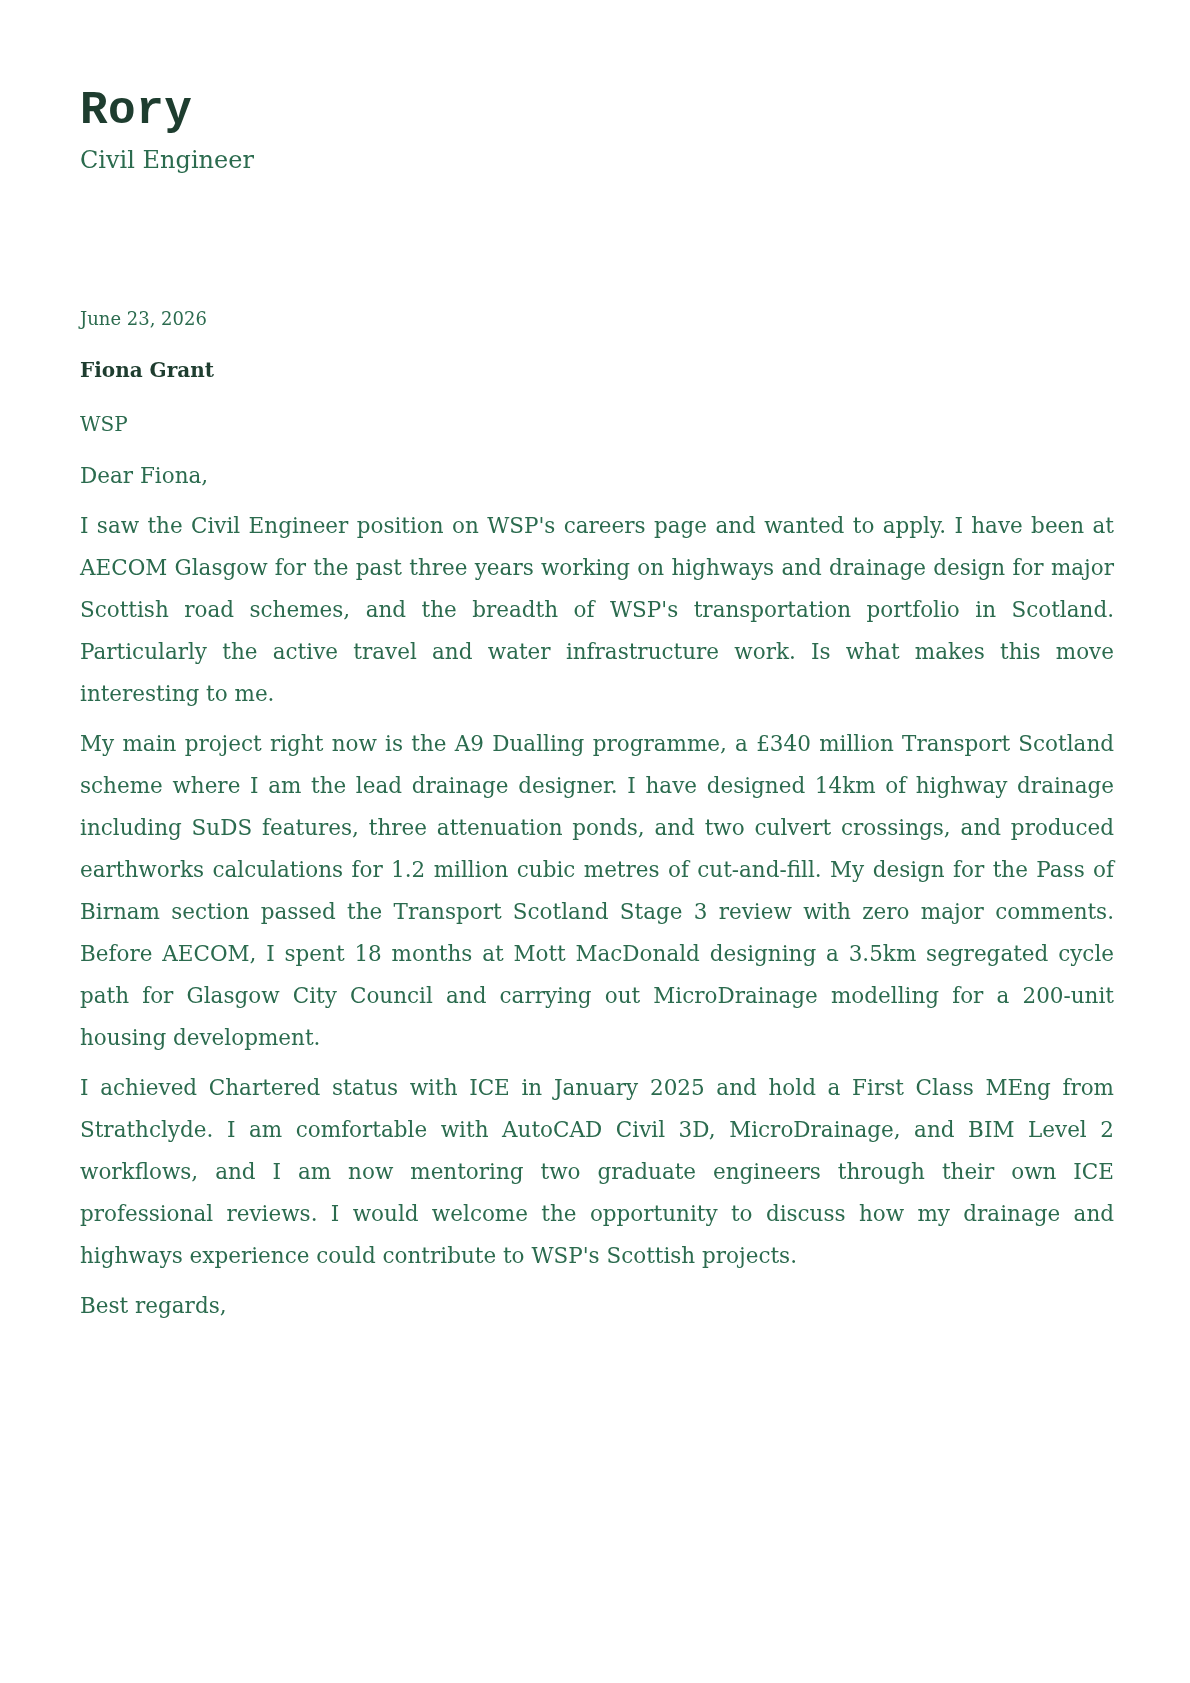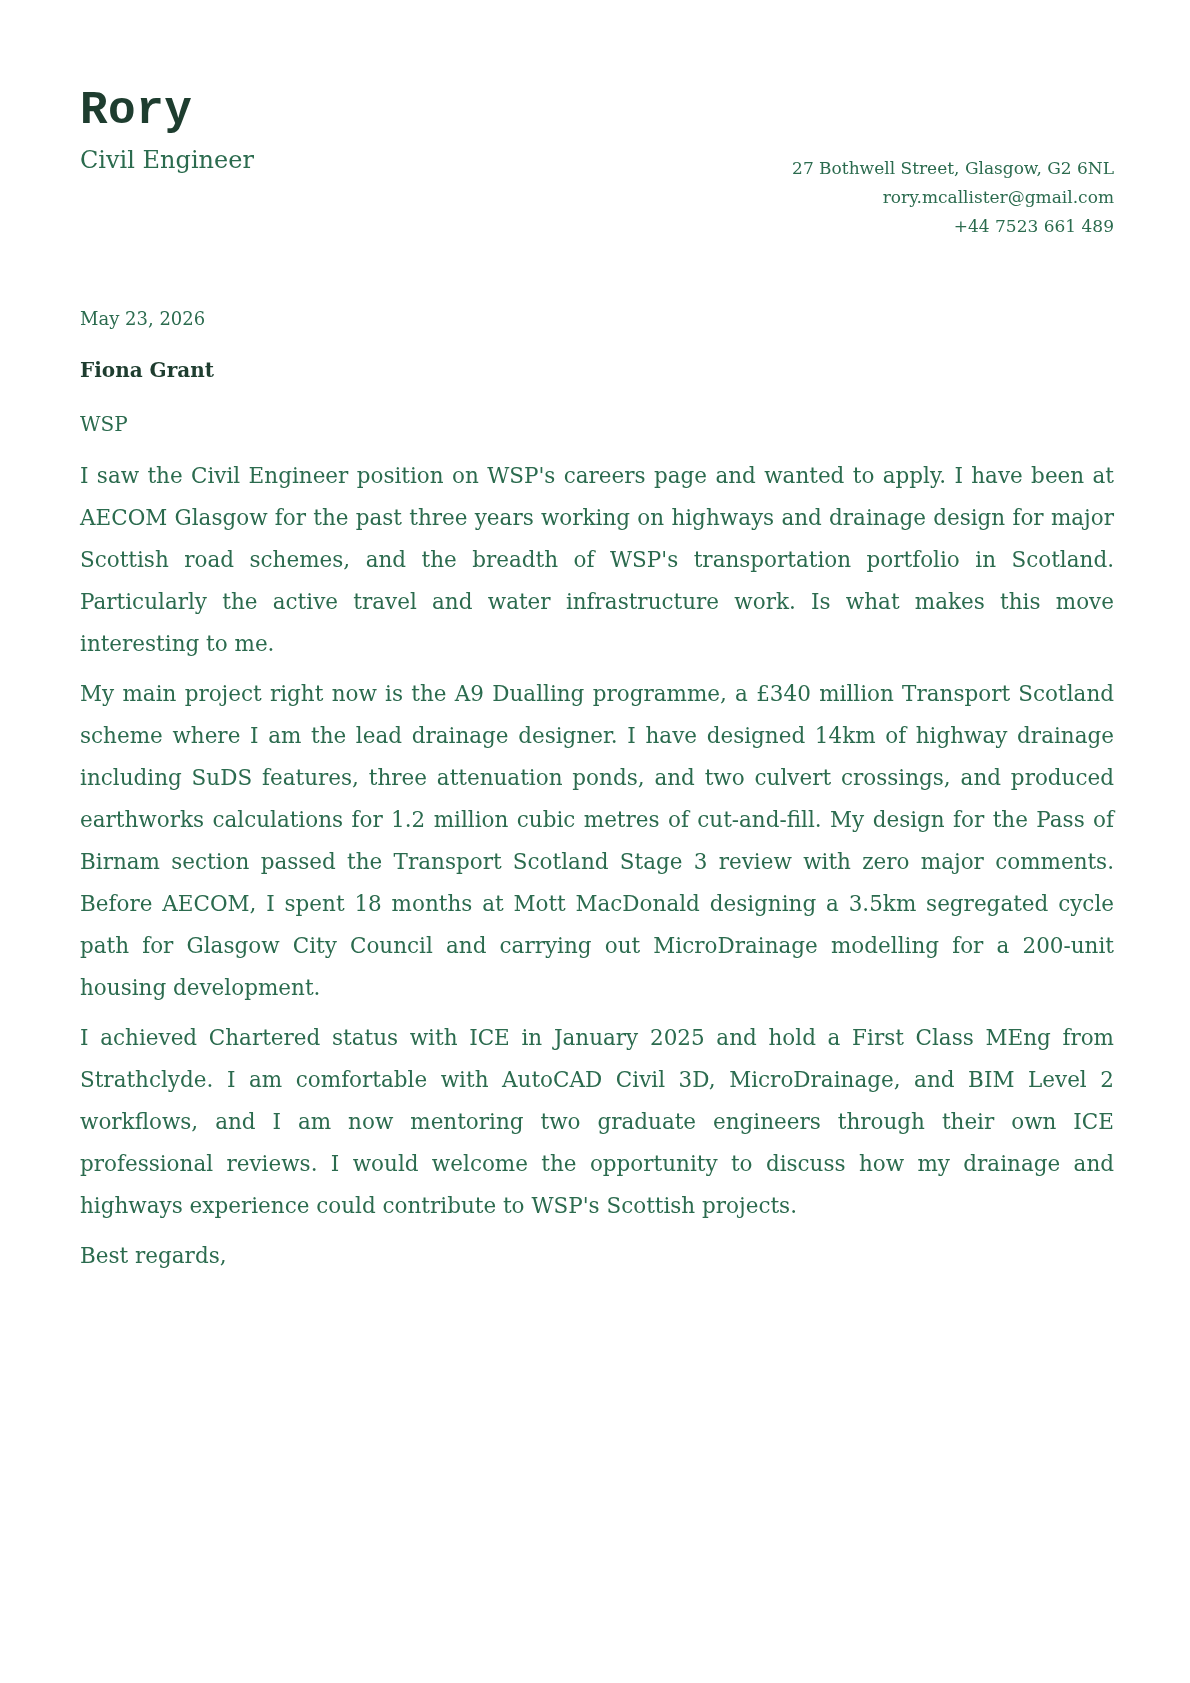--- a/index.html
+++ b/index.html
@@ -96,33 +96,29 @@
   </style>
 </head>
 <body>
 
 <div class="page">
   <div class="header">
     <div class="name-block">
       <div class="name">Rory</div>
       <div class="title">Civil Engineer</div>
     </div>
-    <div class="contact">
-      <div>27 Bothwell Street, Glasgow, G2 6NL</div>
-      <div>rory.mcallister@gmail.com</div>
-      <div>+44 7523 661 489</div>
-    </div>
   </div>
 
-  <div class="date">May 23, 2026</div>
+  <div class="date">June 23, 2026</div>
 
   <div class="recipient">
     <div class="recipient-name">Fiona Grant</div>
     <div class="recipient-company">WSP</div>
   </div>
 
   <div class="body-text">
+    <p class="salutation">Dear Fiona,</p>
     <p>I saw the Civil Engineer position on WSP's careers page and wanted to apply. I have been at AECOM Glasgow for the past three years working on highways and drainage design for major Scottish road schemes, and the breadth of WSP's transportation portfolio in Scotland. Particularly the active travel and water infrastructure work. Is what makes this move interesting to me.</p>
     <p>My main project right now is the A9 Dualling programme, a £340 million Transport Scotland scheme where I am the lead drainage designer. I have designed 14km of highway drainage including SuDS features, three attenuation ponds, and two culvert crossings, and produced earthworks calculations for 1.2 million cubic metres of cut-and-fill. My design for the Pass of Birnam section passed the Transport Scotland Stage 3 review with zero major comments. Before AECOM, I spent 18 months at Mott MacDonald designing a 3.5km segregated cycle path for Glasgow City Council and carrying out MicroDrainage modelling for a 200-unit housing development.</p>
     <p>I achieved Chartered status with ICE in January 2025 and hold a First Class MEng from Strathclyde. I am comfortable with AutoCAD Civil 3D, MicroDrainage, and BIM Level 2 workflows, and I am now mentoring two graduate engineers through their own ICE professional reviews. I would welcome the opportunity to discuss how my drainage and highways experience could contribute to WSP's Scottish projects.</p>
     <p>Best regards,</p>
   </div>
 </div>
 
 </body></html>

